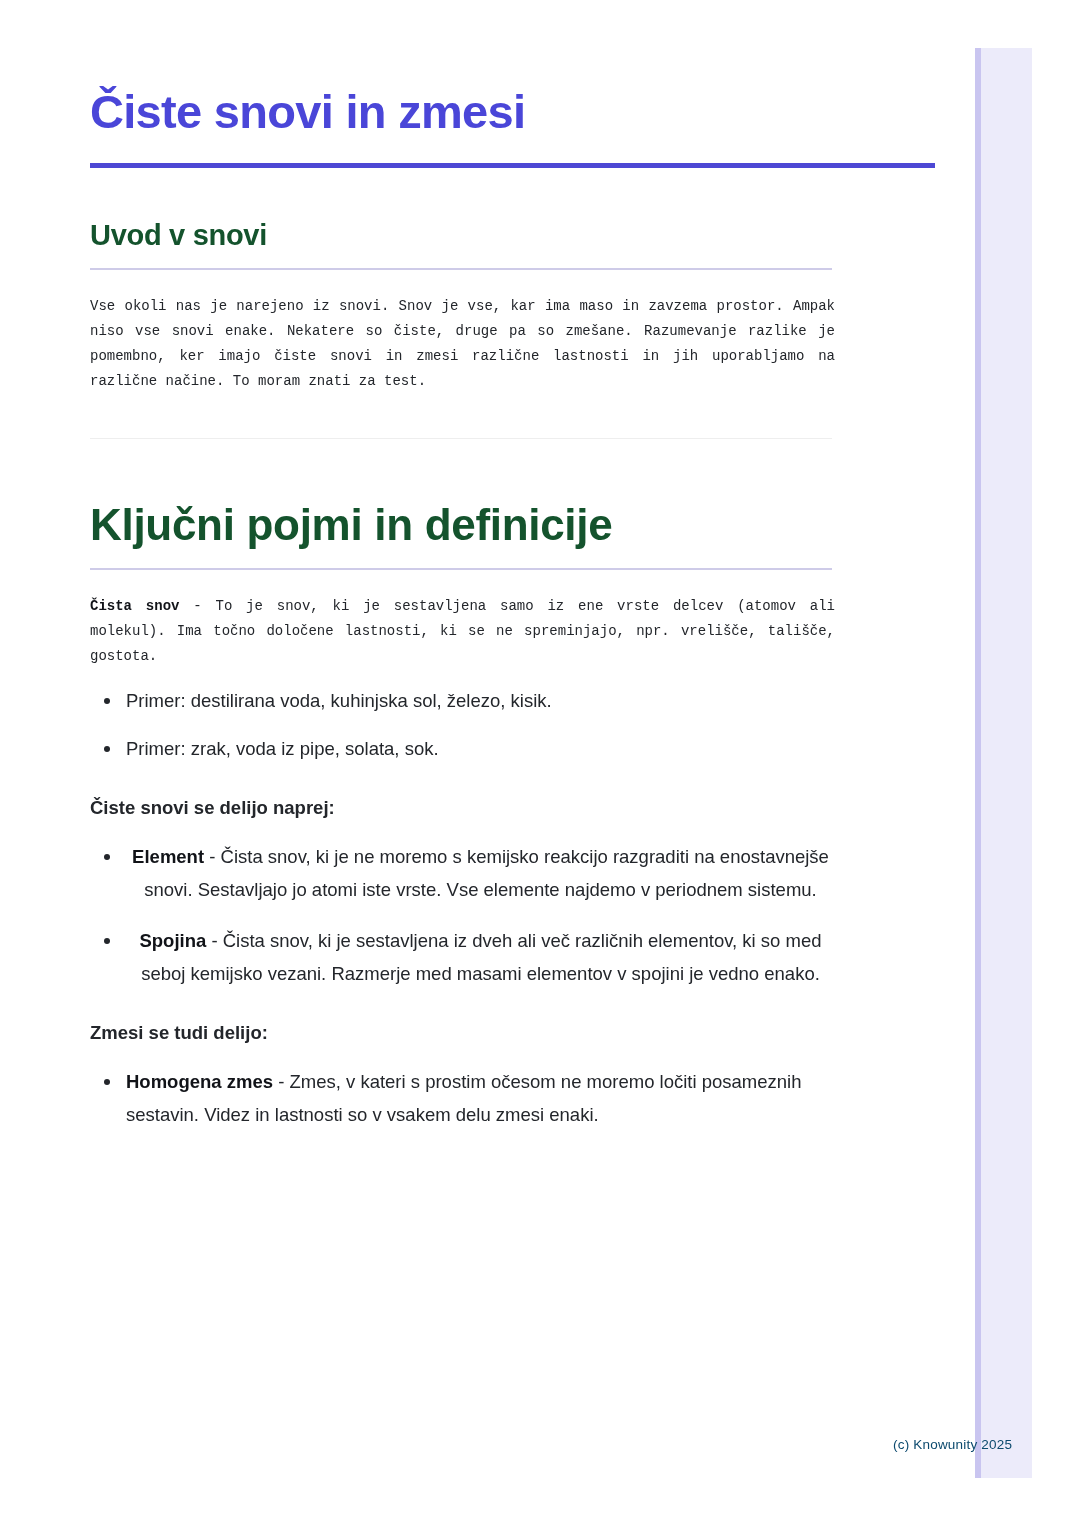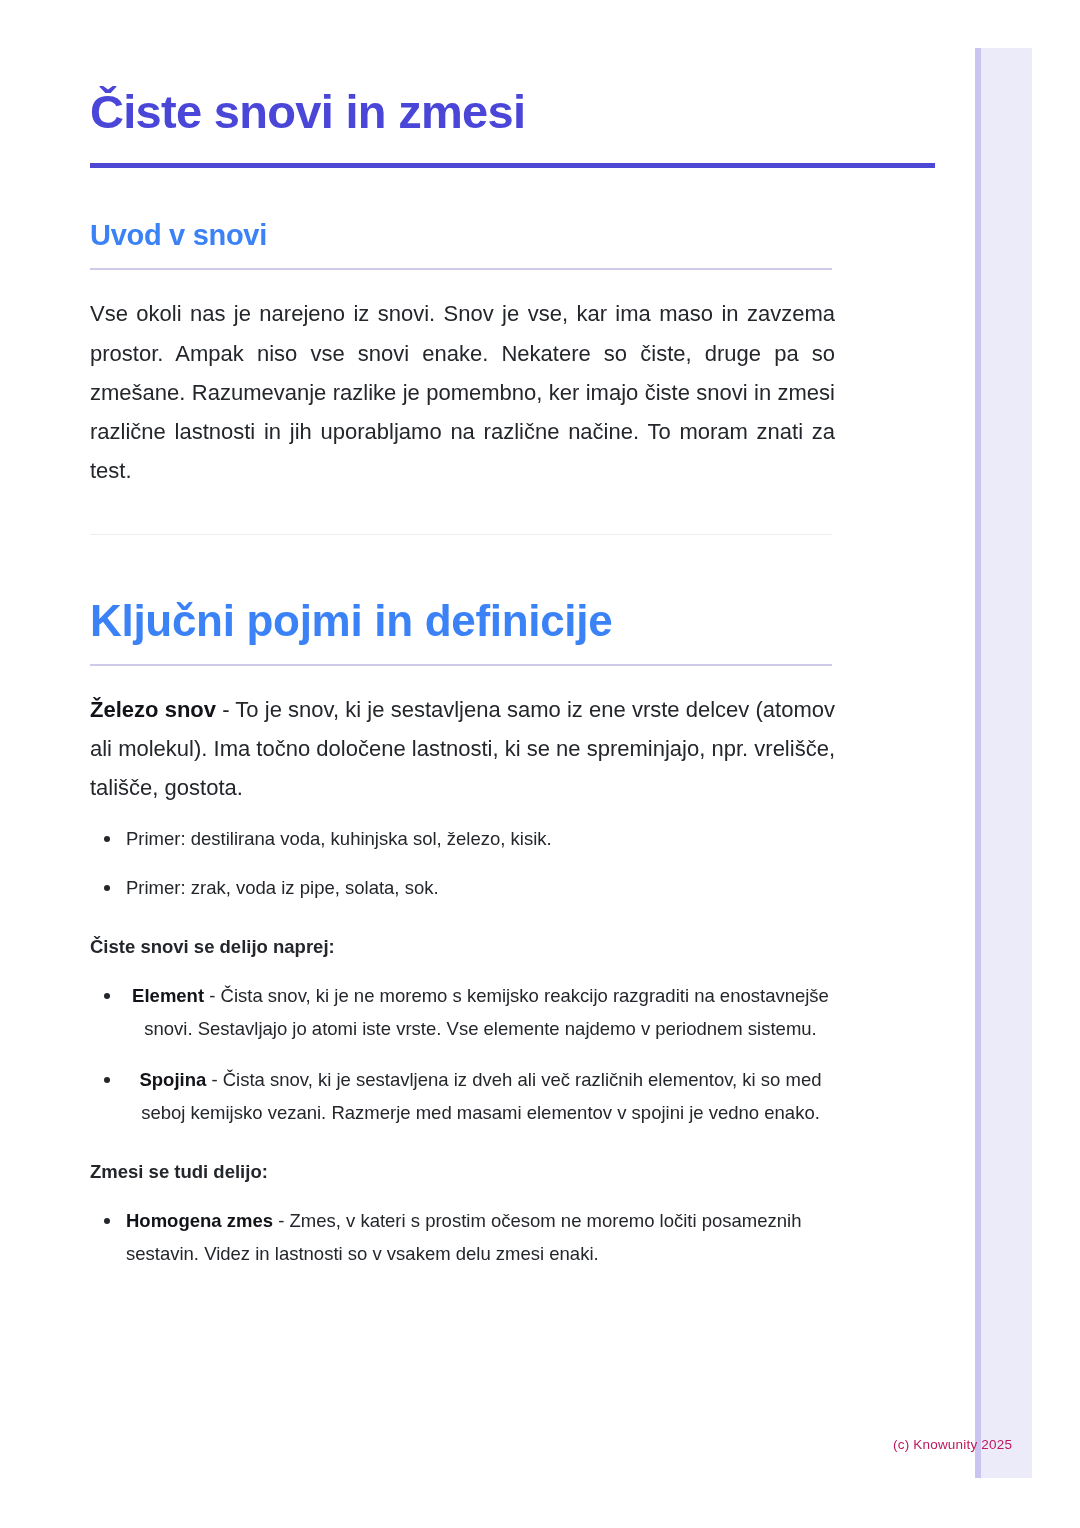--- a/index.html
+++ b/index.html
@@ -64,21 +64,21 @@
     margin: 24px 0 0 0;
     border: 0;
   }
 
   
   .section-heading {
     margin: 50px 0 0 0;
     font-size: 29px;
     line-height: 1.2;
     font-weight: 700;
-    color: #3b82f6;
+    color: #14532d;
     letter-spacing: -0.3px;
   }
   .section-heading.h-big {
     font-size: 44px;
     margin-top: 60px;
   }
   .heading-rule {
     width: 742px;
     height: 2px;
     background: #cecbe8;
@@ -91,25 +91,26 @@
     width: 742px;
     height: 1px;
     background: #eeeeee;
     border: 0;
     margin: 44px 0 0 0;
   }
 
   
   p.body {
     margin: 24px 0 0 0;
-    font-size: 22px;
+    font-size: 14px;
     line-height: 1.78;
     color: #23262b;
     text-align: justify;
     text-justify: inter-word;
+    font-family: Liberation Mono, monospace;
   }
   p.lead-in {
     margin: 26px 0 0 0;
     font-size: 18.5px;
     line-height: 1.78;
     color: #23262b;
     text-align: left;
     font-weight: bold;
   }
   b, strong { font-weight: 700; color: #111318; }
@@ -170,21 +171,21 @@
     text-decoration: line-through;
     text-decoration-thickness: 1.4px;
   }
 
   
   .watermark {
     position: absolute;
     left: 893px;
     top: 1437px;
     font-size: 13.5px;
-    color: #be185d;
+    color: #0c4a6e;
     letter-spacing: 0.2px;
     white-space: nowrap;
   }
 </style>
 </head>
 <body>
 
 <div class="side-panel"></div>
 <div class="side-panel-edge"></div>
 
@@ -196,21 +197,21 @@
 
     <h2 class="section-heading">Uvod v snovi</h2>
     <hr class="heading-rule">
     <p class="body">Vse okoli nas je narejeno iz snovi. Snov je vse, kar ima maso in zavzema prostor. Ampak niso vse snovi enake. Nekatere so čiste, druge pa so zmešane. Razumevanje razlike je pomembno, ker imajo čiste snovi in zmesi različne lastnosti in jih uporabljamo na različne načine. To moram znati za test.</p>
 
     <hr class="soft-divider">
 
     <h2 class="section-heading h-big">Ključni pojmi in definicije</h2>
     <hr class="heading-rule">
 
-    <p class="body"><strong>Železo snov</strong><span> - </span><span>To je snov, ki je sestavljena samo iz ene vrste delcev (atomov ali molekul). Ima točno določene lastnosti, ki se ne spreminjajo, npr. vrelišče, tališče, gostota.</span></p>
+    <p class="body"><strong>Čista snov</strong><span> - </span><span>To je snov, ki je sestavljena samo iz ene vrste delcev (atomov ali molekul). Ima točno določene lastnosti, ki se ne spreminjajo, npr. vrelišče, tališče, gostota.</span></p>
 
     <ul class="level1">
       <li>Primer: destilirana voda, kuhinjska sol, železo, kisik.</li>
     </ul>
 
 
     <ul class="level1">
       <li>Primer: zrak, voda iz pipe, solata, sok.</li>
     </ul>
 

